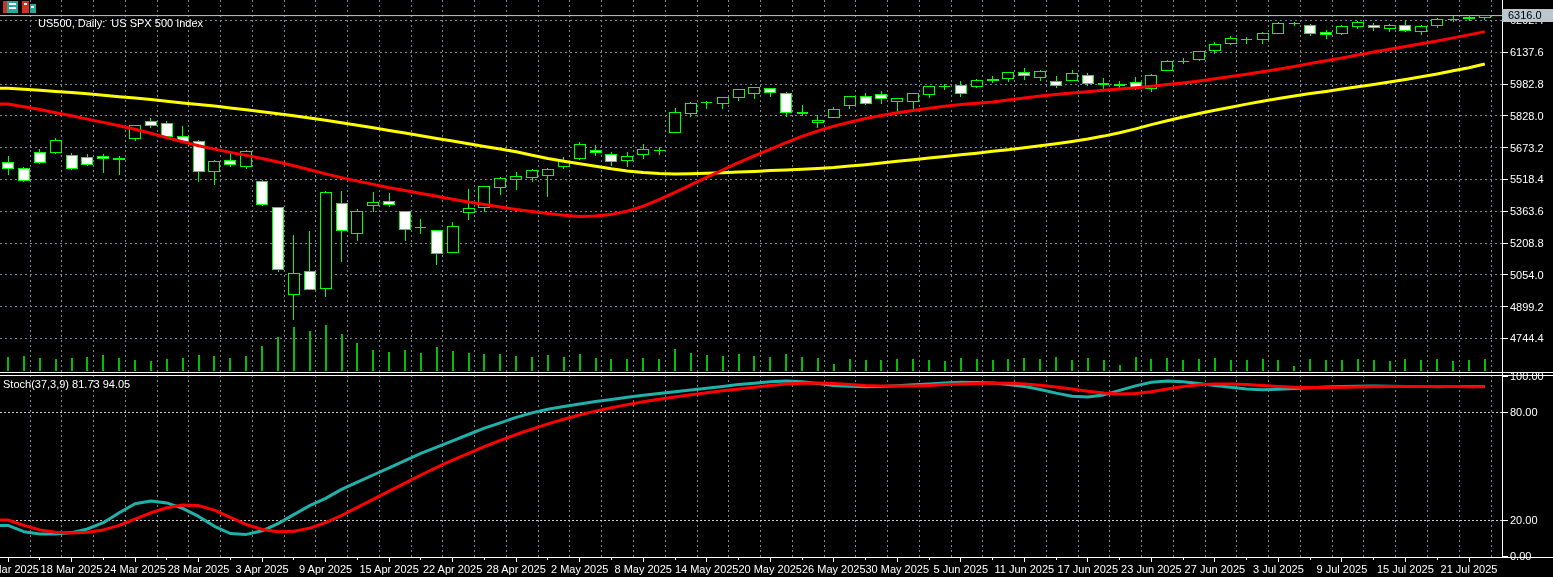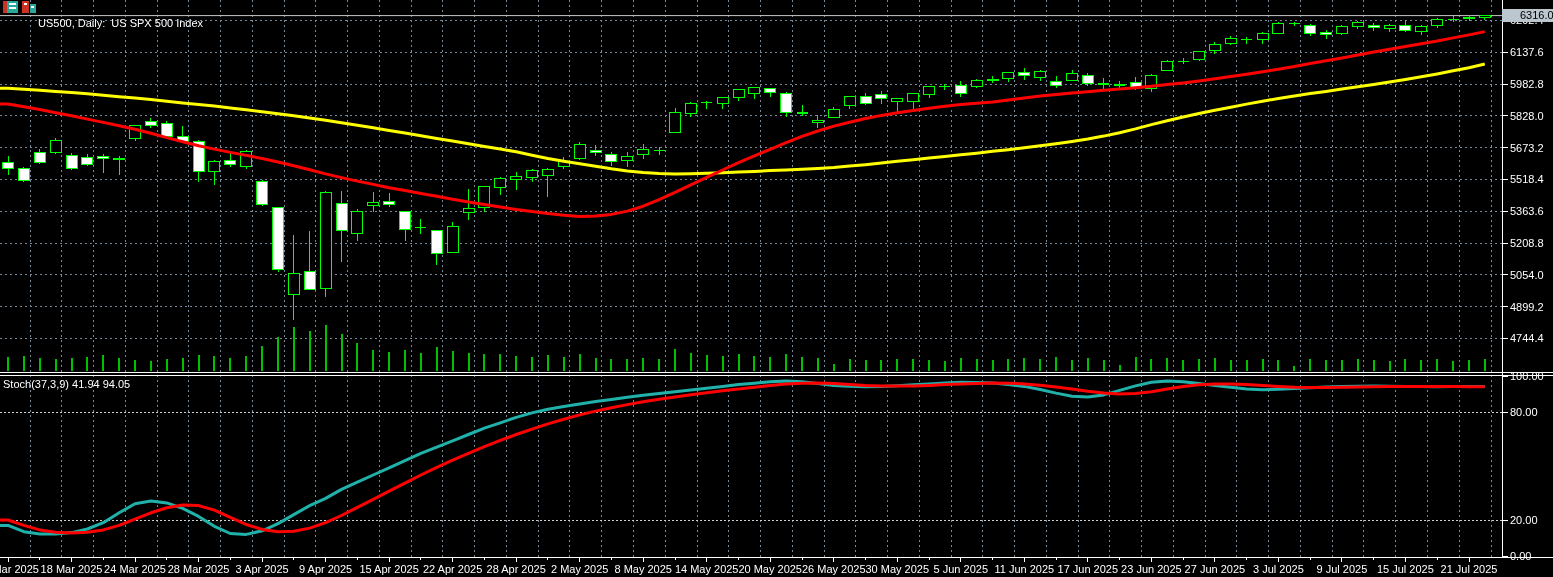--- a/index.html
+++ b/index.html
@@ -6,21 +6,21 @@
   .screen{position:relative;width:1553px;height:577px;background:#000;overflow:hidden;
           font-family:"Liberation Sans",sans-serif;}
   .screen svg{position:absolute;left:0;top:0;}
   .overlay{position:absolute;color:#fff;font-size:11px;line-height:12px;white-space:pre;}
   .title-overlay{left:38px;top:17px;}
   .stoch-overlay{left:3px;top:378px;}
   .icon{position:absolute;top:1px;width:15px;height:12px;}
   .icon1{left:3px;}
   .icon2{left:22px;}
   .price-box{position:absolute;left:1502px;top:9px;width:51px;height:13px;background:#bcc6cf;
-             color:#000;font-size:11px;line-height:13px;padding-left:18px;box-sizing:border-box;}
+             color:#000;font-size:11px;line-height:13px;padding-left:6px;box-sizing:border-box;}
   text.ax{fill:#fff;font-size:11px;font-family:"Liberation Sans",sans-serif;}
 </style>
 </head>
 <body>
 
 <div class="screen">
   <svg id="chart-svg" width="1553" height="577" viewBox="0 0 1553 577">
       <g shape-rendering="crispEdges">
         <line x1="30.0" y1="0" x2="30.0" y2="557" stroke="#778899" stroke-width="1" stroke-dasharray="2 3"></line>
         <line x1="61.8" y1="0" x2="61.8" y2="557" stroke="#778899" stroke-width="1" stroke-dasharray="2 3"></line>
@@ -502,16 +502,16 @@
   <span class="icon icon2">
     <svg width="15" height="12">
         <rect x="0" y="0" width="7" height="12" fill="#cc3322"></rect>
         <rect x="8" y="3" width="6" height="9" fill="#2aa79b"></rect>
         <rect x="2" y="2" width="3" height="2" fill="#ffffff"></rect>
         <rect x="9" y="5" width="3" height="2" fill="#ffffff"></rect>
       </svg>
   </span>
 
   <div class="overlay title-overlay">US500, Daily:  US SPX 500 Index</div>
-  <div class="overlay stoch-overlay">Stoch(37,3,9) 41.94 94.05</div>
+  <div class="overlay stoch-overlay">Stoch(37,3,9) 81.73 94.05</div>
 
   <div class="price-box">6316.0</div>
 </div>
 
 </body></html>

